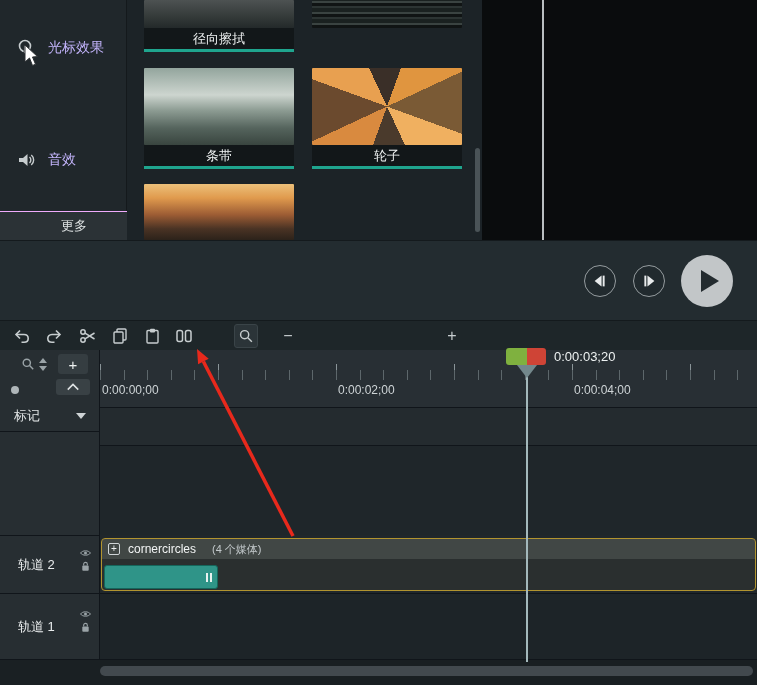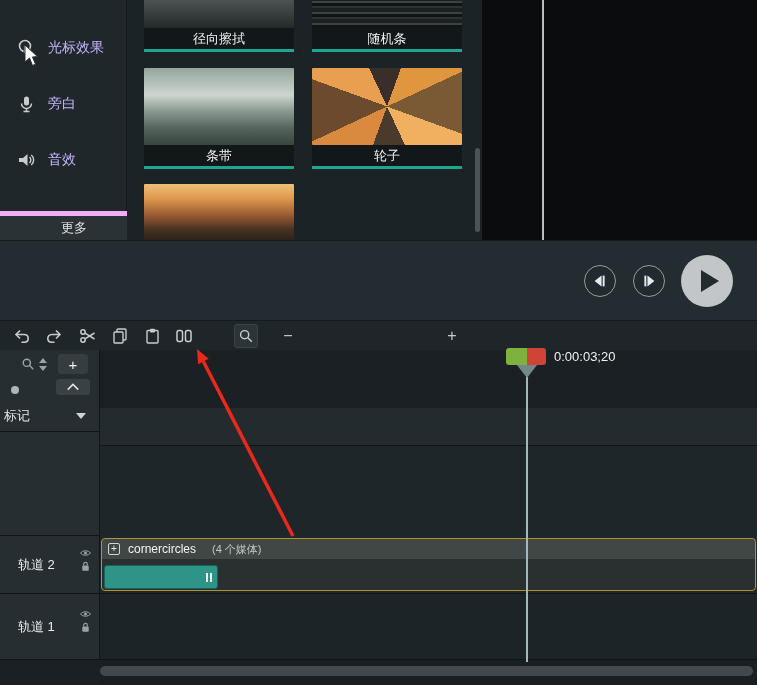--- a/index.html
+++ b/index.html
@@ -4,21 +4,21 @@
 <style>
   * { margin:0; padding:0; box-sizing:border-box; }
   body { background:#101416; font-family:"Liberation Sans","DejaVu Sans",sans-serif; }
   .stage { position:relative; width:757px; height:685px; overflow:hidden; background:#1a2023; color:#e6e9ea; }
   .abs { position:absolute; }
 
   
   .sidebar { left:0; top:0; width:127px; height:240px; background:#20272b; border-right:1px solid #14191c; }
   .side-item { position:absolute; left:0; width:127px; height:56px; display:flex; align-items:center; gap:12px; padding-left:16px; cursor:default; }
   .side-item .lbl { font-size:14px; color:#c4b5fd; white-space:nowrap; }
-  .side-more { position:absolute; left:0; top:211px; width:148px; height:29px; background:#2b3236; border-top:5px solid #f0abfc; display:flex; align-items:center; justify-content:center; font-size:13px; color:#dfe3e4; }
+  .side-more { position:absolute; left:0; top:211px; width:148px; height:29px; background:#2b3236; border-top:1px solid #f0abfc; display:flex; align-items:center; justify-content:center; font-size:13px; color:#dfe3e4; }
 
   .library { left:127px; top:0; width:355px; height:240px; background:#1c2327; overflow:hidden; }
   .thumb { position:absolute; width:150px; border-radius:1px; }
   .thumb-label { position:absolute; width:150px; height:24px; background:#121719; border-bottom:3px solid #1fa58e; display:flex; align-items:center; justify-content:center; font-size:13px; color:#eef1f1; }
   .g-radial { background:linear-gradient(180deg,#4d5252 0%,#343a39 60%,#23292a 100%); }
   .g-bars   { background:repeating-linear-gradient(0deg,#101414 0 3px,#3a4341 3px 5px,#1a2120 5px 9px,#2c3433 9px 11px); }
   .g-stripes{ background:linear-gradient(180deg,#93a59d 0%,#cdd5cf 35%,#8d9c93 55%,#55645d 78%,#39453f 100%); }
   .g-wheel  { background:conic-gradient(from 20deg at 50% 50%,#e0953f 0 45deg,#7a5a35 45deg 90deg,#f0b060 90deg 135deg,#4a3a2c 135deg 180deg,#d98a3f 180deg 225deg,#6b4a2e 225deg 270deg,#e8a050 270deg 315deg,#3a2f28 315deg 360deg); }
   .g-sunset { background:linear-gradient(180deg,#ecc07a 0%,#e09a4d 25%,#9c5c34 55%,#4a3324 80%,#2c221a 100%); }
   .lib-scroll { position:absolute; left:348px; top:148px; width:5px; height:84px; background:#4a5357; border-radius:3px; }
@@ -39,21 +39,21 @@
   .zoomtxt { position:absolute; top:3px; width:20px; height:24px; display:flex; align-items:center; justify-content:center; font-size:16px; color:#c7cdcf; cursor:pointer; }
   .slider-track { position:absolute; left:304px; top:332px; width:140px; height:3px; background:#525a5e; border-radius:2px; cursor:pointer; }
   .slider-fill { position:absolute; left:0; top:0; width:91px; height:3px; background:#8a9296; border-radius:2px; }
   .slider-thumb { position:absolute; left:388px; top:326px; width:14px; height:14px; border-radius:50%; background:#eceff0; cursor:pointer; }
 
   
   .tl-left { left:0; top:350px; width:100px; height:310px; background:#272e32; border-right:1px solid #10151a; }
   .add-track { position:absolute; left:58px; top:4px; width:30px; height:20px; background:#353d41; border-radius:3px; color:#eef1f1; font-size:15px; display:flex; align-items:center; justify-content:center; cursor:pointer; }
   .collapse-btn { position:absolute; left:56px; top:29px; width:34px; height:16px; background:#394145; border-radius:3px; display:flex; align-items:center; justify-content:center; cursor:pointer; }
   .markers-row { position:absolute; left:0; top:50px; width:100px; height:32px; border-bottom:1px solid #10151a; display:flex; align-items:center; cursor:pointer; }
-  .markers-row .lbl { font-size:13px; color:#e2e6e7; padding-left:4px; }
+  .markers-row .lbl { font-size:13px; color:#e2e6e7; padding-left:14px; }
   .dd-arrow { position:absolute; right:14px; width:0; height:0; border-left:5px solid transparent; border-right:5px solid transparent; border-top:6px solid #cfd4d6; }
   .track-head { position:absolute; left:0; width:100px; display:flex; align-items:center; }
   .track-head .lbl { font-size:13px; color:#e9eced; padding-left:18px; }
   .th-icons { position:absolute; right:8px; display:flex; flex-direction:column; gap:3px; align-items:center; }
 
   .tl-right { left:100px; top:350px; width:657px; height:335px; }
   .ruler { position:absolute; left:0; top:0; width:657px; height:58px; background:#282f34; border-bottom:1px solid #10151a; }
   .ticks-minor { position:absolute; left:0; top:20px; width:657px; height:10px;
     background:repeating-linear-gradient(to right,#5d676b 0px,#5d676b 1px,transparent 1px,transparent 23.6px); }
   .ticks-major { position:absolute; left:0; top:14px; width:657px; height:16px;
@@ -94,50 +94,38 @@
   <div class="abs sidebar">
     <div class="side-item" style="top:20px">
       <span>
         <svg width="20" height="20" viewBox="0 0 20 20">
             <circle cx="9" cy="8" r="5.5" fill="none" stroke="#c7cdcf" stroke-width="1.6"></circle>
             <polygon points="8,7 8,16 10.6,13.6 12.3,17 14,16.1 12.3,12.9 15.2,12.6" fill="#ffffff" stroke="#2a3033" stroke-width="0.8"></polygon>
           </svg>
       </span>
       <span class="lbl">光标效果</span>
     </div>
-    <div class="side-item" style="top:76px">
-      <span>
-        <svg width="20" height="20" viewBox="0 0 20 20">
-            <rect x="8" y="2.5" width="5" height="9" rx="2.5" fill="#c7cdcf"></rect>
-            <path d="M5.5 9.5 a5 5 0 0 0 10 0" fill="none" stroke="#c7cdcf" stroke-width="1.5"></path>
-            <line x1="10.5" y1="14.5" x2="10.5" y2="17" stroke="#c7cdcf" stroke-width="1.5"></line>
-            <line x1="7.5" y1="17.5" x2="13.5" y2="17.5" stroke="#c7cdcf" stroke-width="1.5"></line>
-          </svg>
-      </span>
-      <span class="lbl">旁白</span>
-    </div>
     <div class="side-item" style="top:132px">
       <span>
         <svg width="20" height="20" viewBox="0 0 20 20">
             <polygon points="3,8 7,8 11.5,4 11.5,16 7,12 3,12" fill="#c7cdcf"></polygon>
             <path d="M13.5 7 a4 4 0 0 1 0 6" fill="none" stroke="#c7cdcf" stroke-width="1.4"></path>
             <path d="M15.3 5 a6.5 6.5 0 0 1 0 10" fill="none" stroke="#c7cdcf" stroke-width="1.4"></path>
           </svg>
       </span>
       <span class="lbl">音效</span>
     </div>
     <div class="side-more">更多</div>
   </div>
 
   <div class="abs library">
     <div class="thumb g-radial" style="left:17px; top:0; height:28px;"></div>
     <div class="thumb-label" style="left:17px; top:28px;">径向擦拭</div>
 
     <div class="thumb g-bars" style="left:185px; top:0; height:28px;"></div>
-    <div class="thumb-label" style="left:185px; top:28px;">随机条</div>
 
     <div class="thumb g-stripes" style="left:17px; top:68px; height:77px;"></div>
     <div class="thumb-label" style="left:17px; top:145px;">条带</div>
 
     <div class="thumb g-wheel" style="left:185px; top:68px; height:77px;"></div>
     <div class="thumb-label" style="left:185px; top:145px;text-align:center;">轮子</div>
 
     <div class="thumb g-sunset" style="left:17px; top:184px; height:56px;"></div>
 
     <div class="lib-scroll"></div>
@@ -295,20 +283,27 @@
             <svg width="11" height="11" viewBox="0 0 12 12">
               <rect x="2.5" y="5" width="7" height="5.5" rx="1" fill="#9aa3a7"></rect>
               <path d="M4 5 V3.5 a2 2 0 0 1 4 0 V5" fill="none" stroke="#9aa3a7" stroke-width="1.2"></path>
             </svg>
           </span>
       </span>
     </div>
   </div>
 
   <div class="abs tl-right">
+    <div class="ruler">
+      <div class="ticks-major"></div>
+      <div class="ticks-minor"></div>
+      <span class="ruler-lbl" style="left:2px">0:00:00;00</span>
+      <span class="ruler-lbl" style="left:238px">0:00:02;00</span>
+      <span class="ruler-lbl" style="left:474px">0:00:04;00</span>
+    </div>
     <div class="marker-strip"></div>
     <div class="mid-empty"></div>
 
     <div class="track-lane lane2">
       <div class="group">
         <div class="group-head">
           <span class="group-toggle">+</span>
           <span class="group-name">cornercircles</span>
           <span class="group-meta">(4 个媒体)</span>
         </div>

